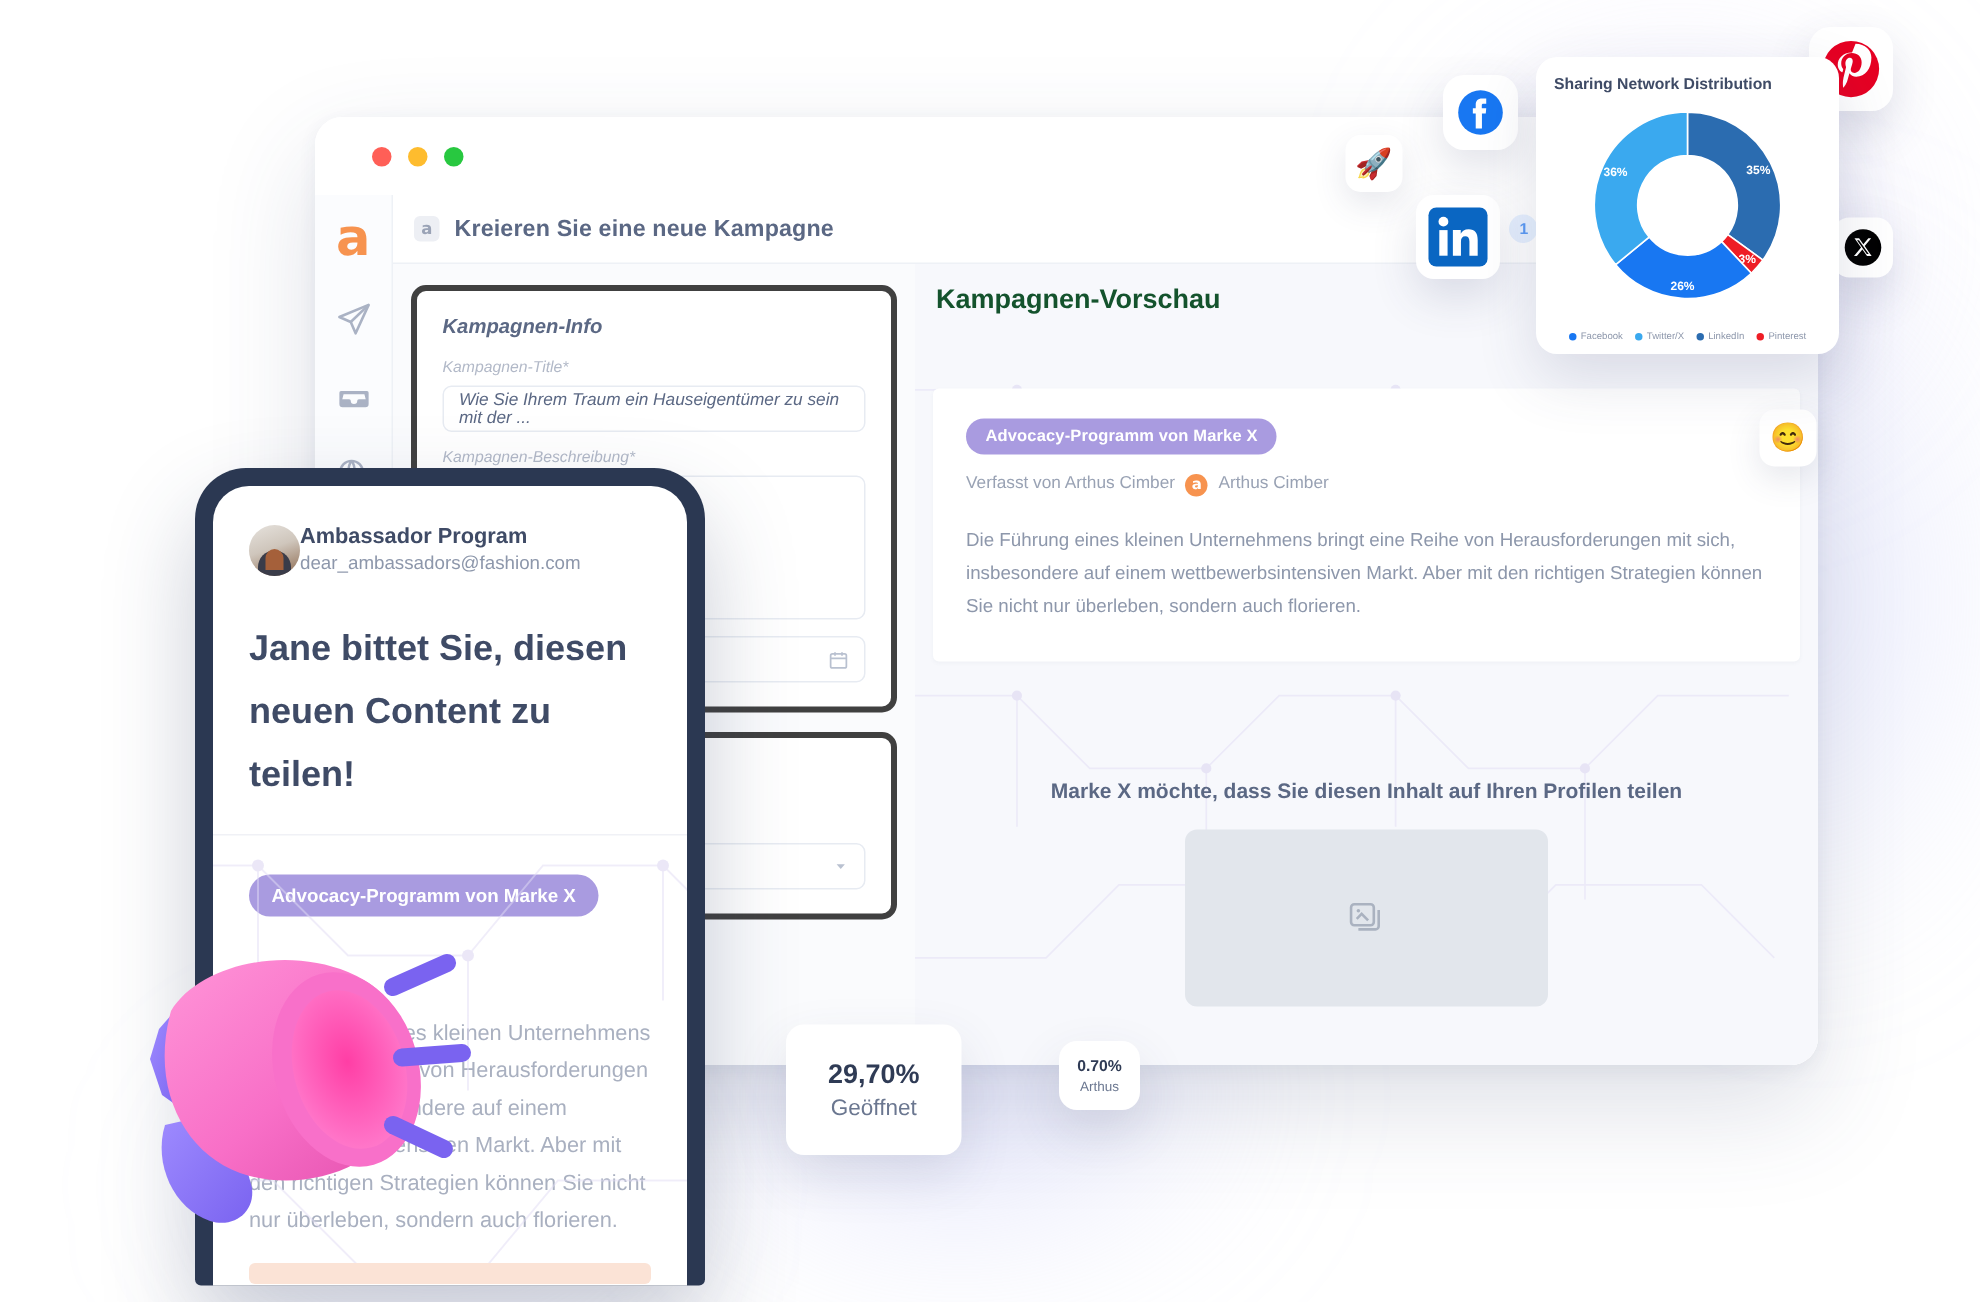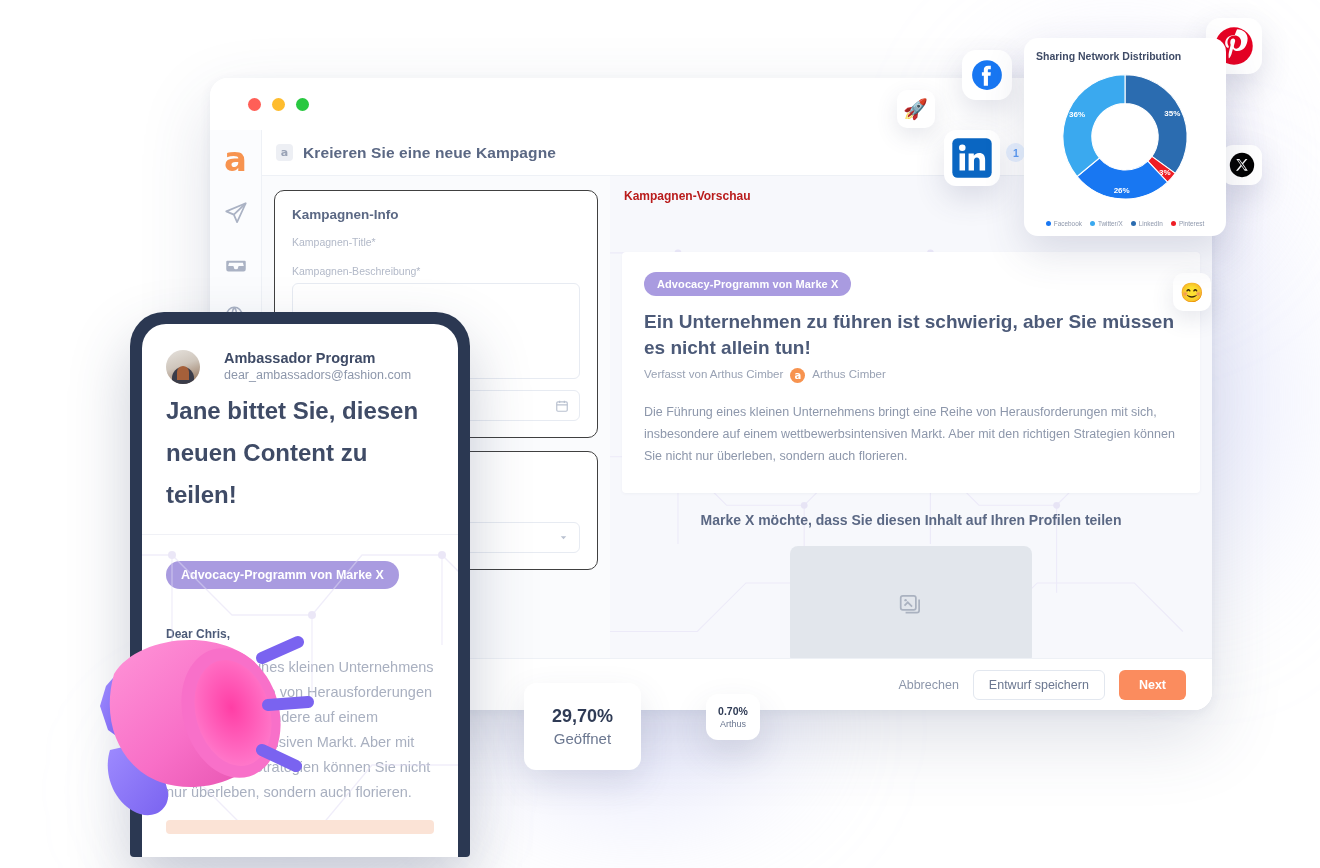--- a/index.html
+++ b/index.html
@@ -73,21 +73,21 @@
   .step.active .step-num { background: #2f8ef4; color: #fff; }
   .step-label { font-size: 11.5px; font-weight: 700; color: #5b6884; }
   .step.active .step-label { color: #2f8ef4; }
   .step.muted .step-label { color: #c3c9d6; }
   .step-sep { color: #c3c9d6; font-size: 11px; }
 
   .panes { flex: 1 1 auto; display: flex; min-height: 0; }
 
   
   .form-pane { width: 348px; flex: 0 0 348px; background: #fafbfd; padding: 14px 12px; overflow: hidden; }
-  .card { background: #fff; border: 1px solid #404040; border-radius: 10px; padding: 16px 17px; margin-bottom: 13px; }
+  .card { background: #fff; border: 4px solid #404040; border-radius: 10px; padding: 16px 17px; margin-bottom: 13px; font-style: italic; }
   .card-title { font-size: 13.5px; font-weight: 700; color: #5b6884; margin-bottom: 14px; }
   .field-label { font-size: 10.5px; color: #b2b9c8; margin-bottom: 6px; }
   .input {
     height: 31px; border: 1px solid #e7ebf2; border-radius: 6px;
     display: flex; align-items: center; padding: 0 10px;
     font-size: 11.5px; color: #5b6884; background: #fff;
   }
   .textarea { height: 96px; border: 1px solid #e7ebf2; border-radius: 6px; background:#fff; }
   .gap { height: 11px; }
   .input-icon { margin-left: auto; color: #b9c1d0; display:flex; }
@@ -95,21 +95,21 @@
     display: inline-flex; align-items: center; gap: 5px; height: 19px;
     padding: 0 7px; border-radius: 9px; background: #eef4ff; color: #6b7b96; font-size: 10.5px;
   }
   .chip-x { color: #9aa6bb; font-size: 10px; }
 
   
   .preview-pane {
     flex: 1 1 auto; background: #f7f8fc; position: relative; overflow: hidden;
     display: flex; flex-direction: column;
   }
-  .preview-head { font-size: 12px; font-weight: 700; color: #b91c1c; padding: 13px 0 11px 14px; }
+  .preview-head { font-size: 18px; font-weight: 700; color: #14532d; padding: 13px 0 11px 14px; }
   .preview-body { position: relative; flex: 1 1 auto; overflow: hidden; }
   .net-pattern { position: absolute; inset: 0; opacity: .5; pointer-events: none; }
   .mail-card {
     position: absolute; left: 12px; right: 12px; top: 38px;
     background: #fff; border-radius: 4px; padding: 20px 22px 26px 22px;
     box-shadow: 0 1px 3px rgba(80,90,120,.05);
   }
   .badge-advocacy {
     display: inline-block; background: #a99be0; color: #fff;
     font-size: 11px; font-weight: 700; padding: 6px 13px; border-radius: 12px;
@@ -152,21 +152,21 @@
   #phone {
     position: absolute; left: 130px; top: 312px; width: 340px; height: 545px;
     background: #2b3852; border-radius: 34px 34px 4px 4px; padding: 12px 12px 0 12px;
     box-shadow: 0 28px 60px rgba(50,60,95,.26);
   }
   .phone-screen {
     width: 100%; height: 100%; background: #fff; border-radius: 24px 24px 0 0;
     overflow: hidden; position: relative;
   }
   .phone-head { padding: 26px 24px 0 24px; }
-  .sender-row { display: flex; align-items: center; gap: 24px; margin-bottom: 6px; }
+  .sender-row { display: flex; align-items: center; gap: 0; margin-bottom: 28px; }
   .sender-avatar {
     width: 34px; height: 34px; border-radius: 50%; flex: 0 0 34px; overflow: hidden;
     background: linear-gradient(160deg,#e6e2dd 0%,#cfc6bc 45%,#8d6a4f 100%);
     position: relative;
   }
   .sender-avatar::after {
     content: ""; position: absolute; left: 6px; bottom: 0; width: 22px; height: 17px;
     border-radius: 11px 11px 0 0; background: #3a3c49;
   }
   .sender-avatar::before {
@@ -305,20 +305,21 @@
         </div>
 
         <div class="panes">
 
           <div class="form-pane">
 
             <div class="card">
               <div class="card-title">Kampagnen-Info</div>
 
               <div class="field-label">Kampagnen-Title*</div>
+              <div class="input">Wie Sie Ihrem Traum ein Hauseigentümer zu sein mit der ...</div>
 
               <div class="gap"></div>
 
               <div class="field-label">Kampagnen-Beschreibung*</div>
               <div class="textarea"></div>
 
               <div class="gap"></div>
 
               <div class="input">
                 <span></span>
@@ -367,21 +368,20 @@
                     <circle cx="460" cy="90" r="3.5"></circle>
                   <circle cx="70" cy="250" r="3.5"></circle>
                     <circle cx="200" cy="300" r="3.5"></circle>
                   <circle cx="330" cy="250" r="3.5"></circle>
                     <circle cx="460" cy="300" r="3.5"></circle>
                 </g>
               </svg>
 
               <div class="mail-card">
                 <span class="badge-advocacy">Advocacy-Programm von Marke X</span>
-                <div class="mail-h1">Ein Unternehmen zu führen ist schwierig, aber Sie müssen es nicht allein tun!</div>
                 <div class="mail-byline">
                   <span>Verfasst von Arthus Cimber</span>
                   <span class="byline-avatar">a</span>
                   <span>Arthus Cimber</span>
                 </div>
                 <div class="mail-p">Die Führung eines kleinen Unternehmens bringt eine Reihe von Herausforderungen mit sich, insbesondere auf einem wettbewerbsintensiven Markt. Aber mit den richtigen Strategien können Sie nicht nur überleben, sondern auch florieren.</div>
               </div>
 
               <div class="share-line">Marke X möchte, dass Sie diesen Inhalt auf Ihren Profilen teilen</div>
 
@@ -390,25 +390,20 @@
                   <rect x="2.5" y="3.5" width="14" height="13" rx="2"></rect>
                   <path d="M6 12.5l3-3 4 4M19.5 7v10a2 2 0 0 1-2 2H7"></path>
                   <circle cx="7" cy="7.5" r="1.1" fill="#aab2c0" stroke="none"></circle>
                 </svg>
               </div>
             </div>
           </div>
 
         </div>
 
-        <div class="footer-actions">
-          <button class="btn-text">Abbrechen</button>
-          <button class="btn-outline">Entwurf speichern</button>
-          <button class="btn-primary">Next</button>
-        </div>
 
       </div>
     </div>
   </div>
 
   <div id="badge-rocket">🚀</div>
   <div id="badge-emoji">😊</div>
 
   <div id="phone">
     <div class="phone-screen">

